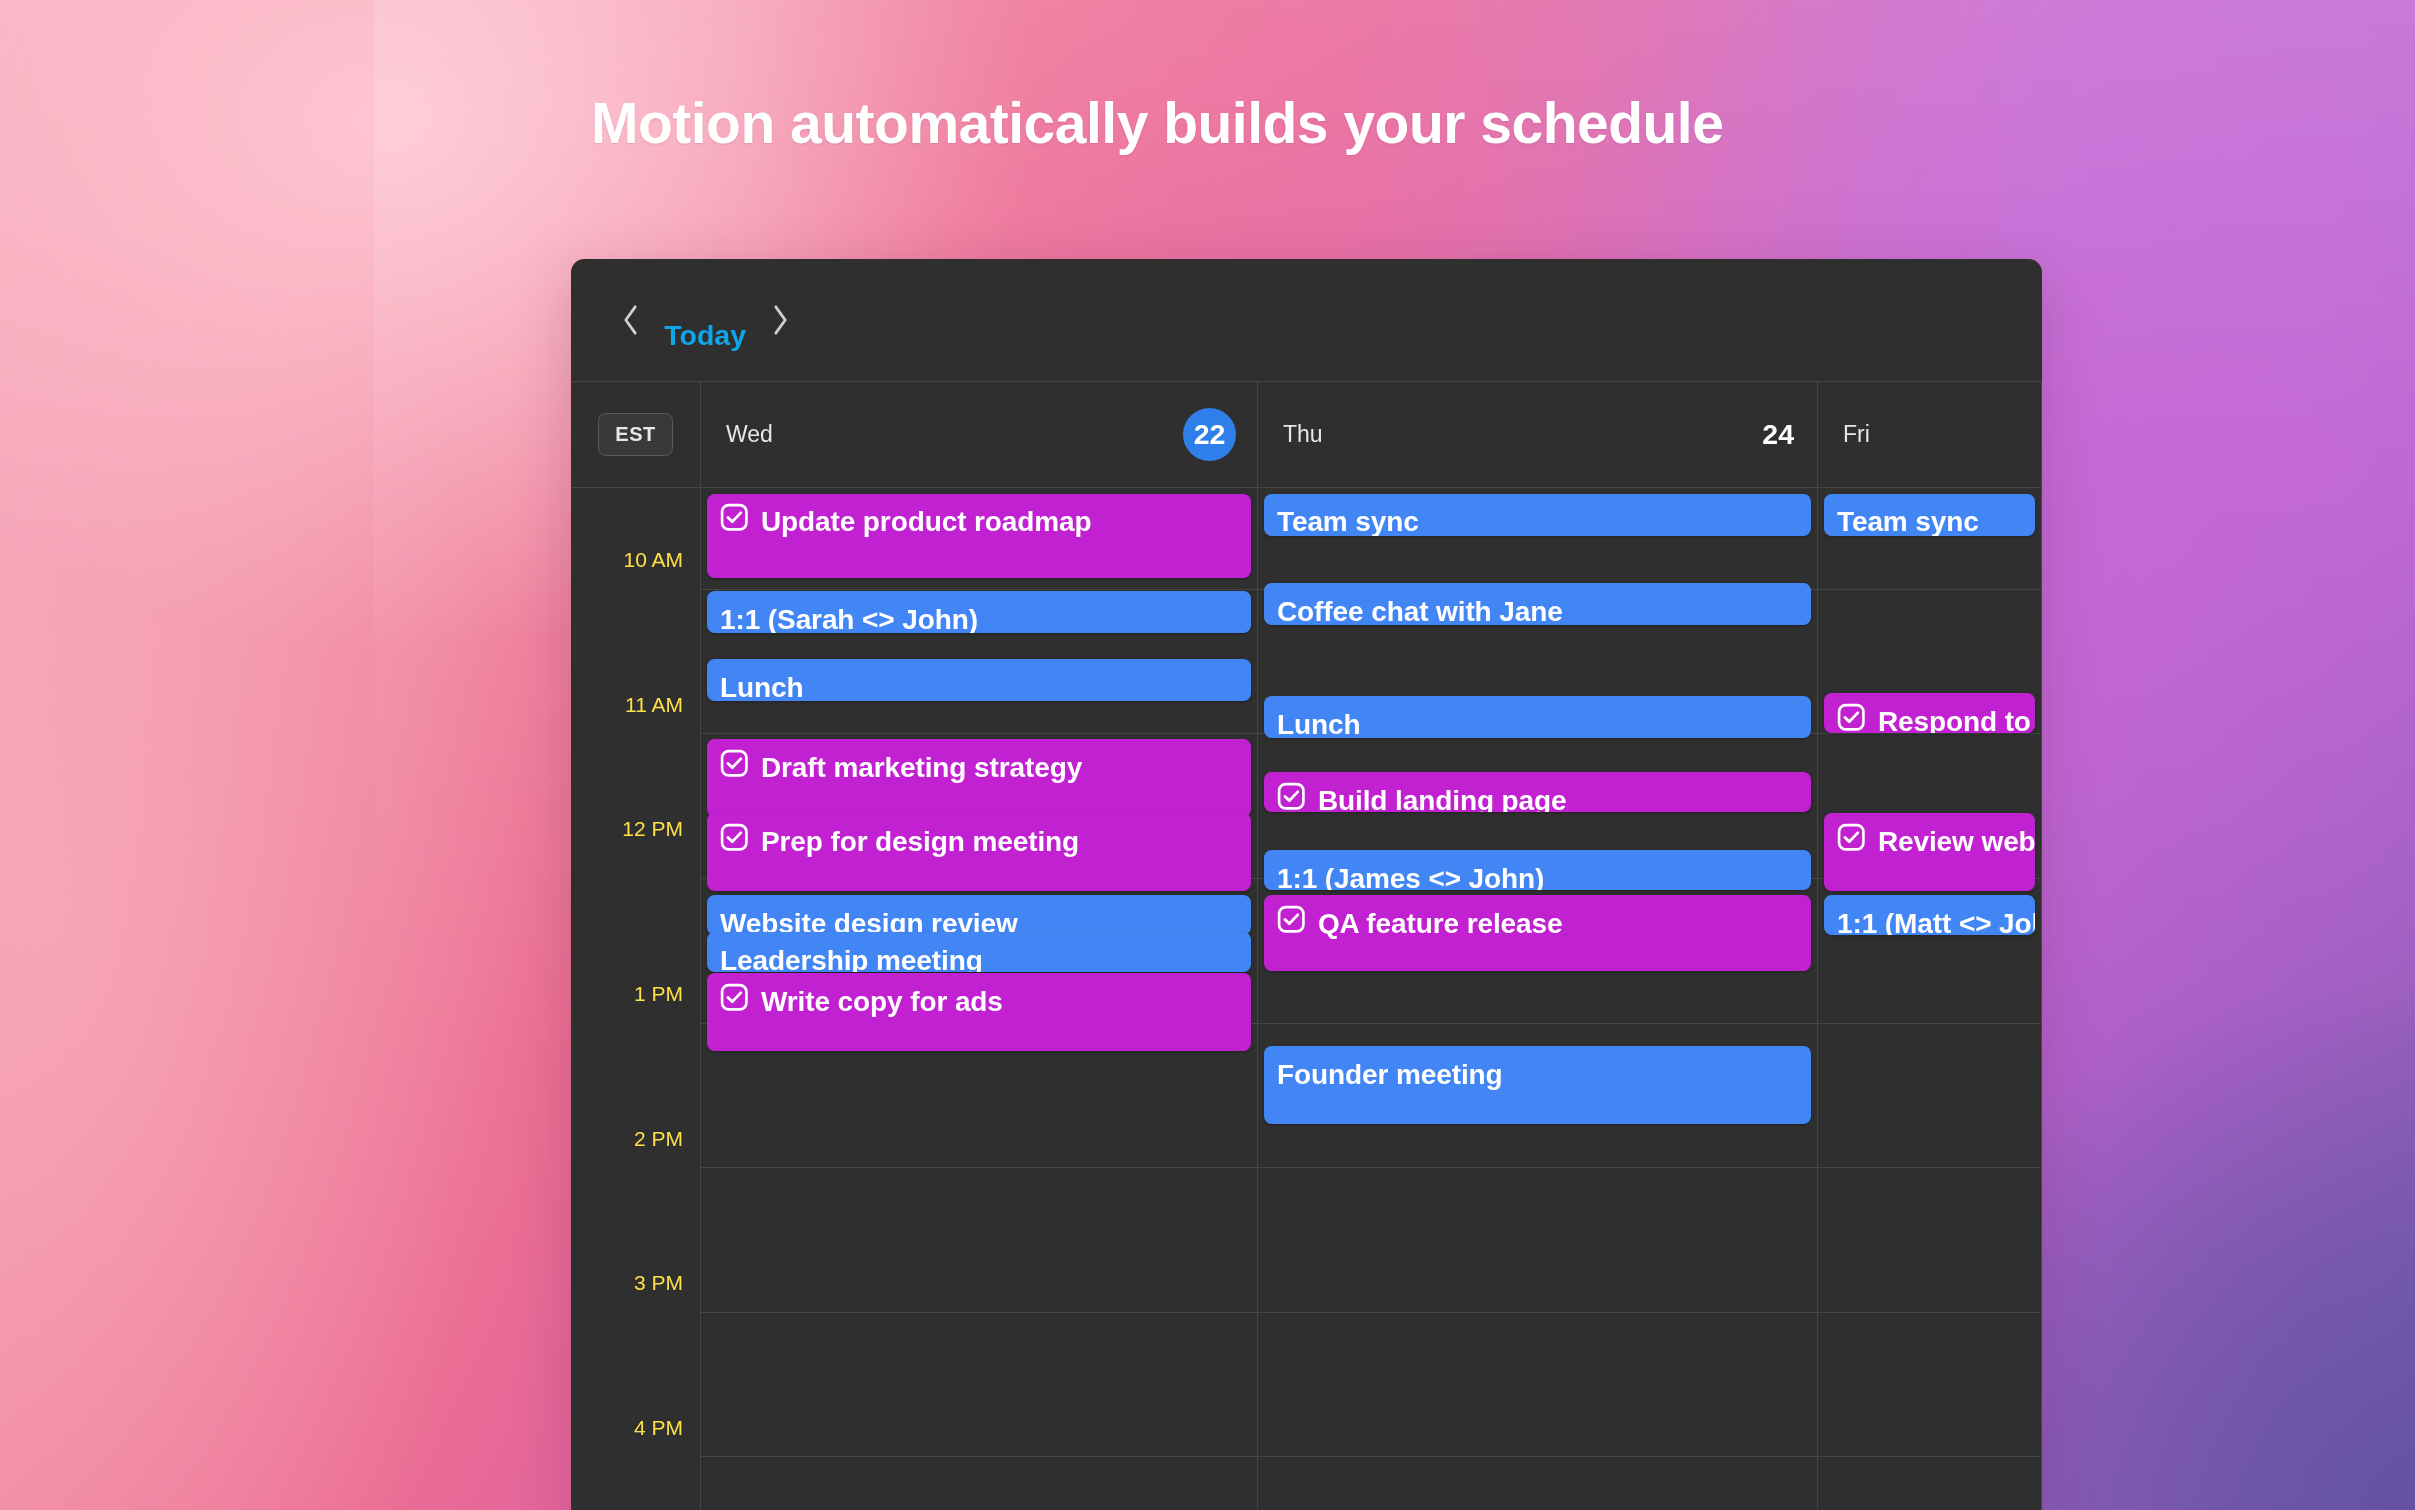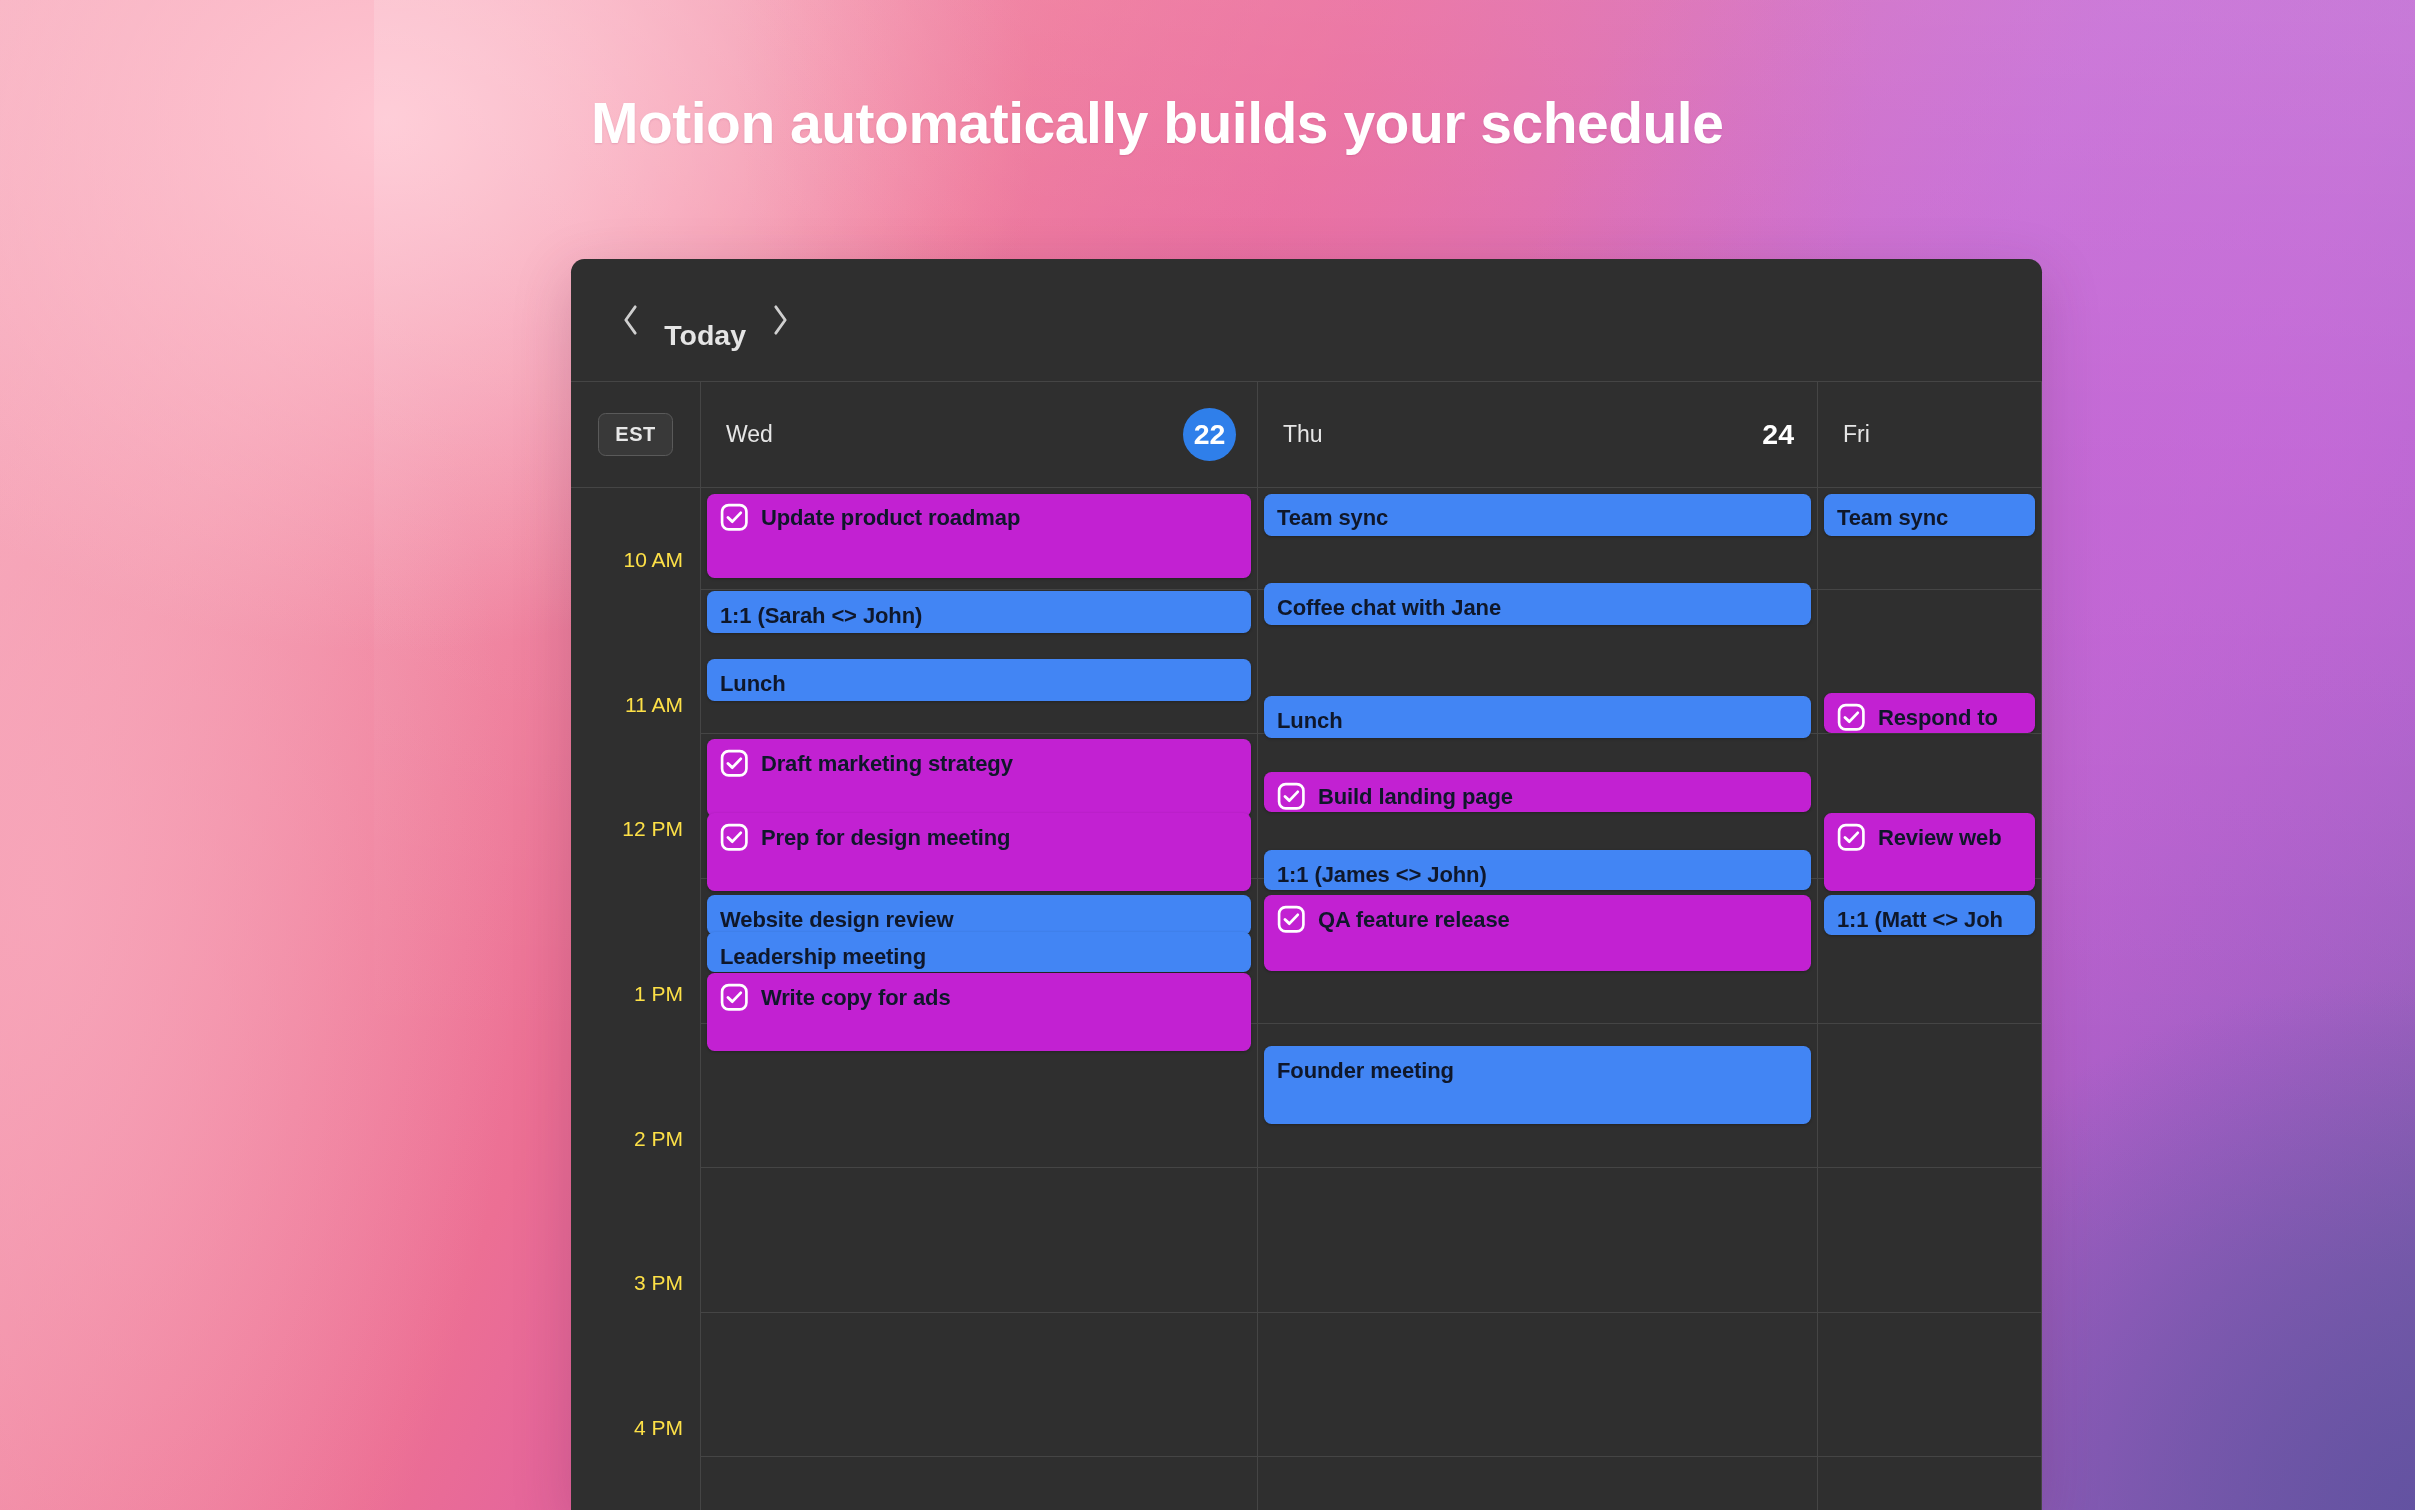--- a/index.html
+++ b/index.html
@@ -82,21 +82,21 @@
     gap:5.7px;
   }
   .nav-chevron {
     width:38px; height:38px;
     display:flex; align-items:center; justify-content:center;
     color:#cfcfcf; cursor:pointer;
     border-radius:5.7px;
   }
   .nav-chevron svg { display:block; }
   #today-label {
-    color:#e5e5e5;
+    color:#0ea5e9;
     font-size:28.5px;
     font-weight:600;
     padding:0 9.5px;
     cursor:pointer;
     white-space:nowrap;
     margin-top:30px;
   }
 
   
   #cal-header {
@@ -184,22 +184,22 @@
     border-radius:7.6px;
     padding:10.5px 13.3px;
     display:flex; align-items:flex-start; gap:12.4px;
     overflow:hidden;
     cursor:pointer;
     box-shadow:0 1px 2.9px rgba(0,0,0,.28);
   }
   .event.task { background:#c221d2; }
   .event.meeting { background:#4285f4; }
   .event .ev-title {
-    color:#0f172a;
-    font-size:22px;
+    color:#ffffff;
+    font-size:28px;
     font-weight:bold;
     line-height:1.25;
     white-space:nowrap;
     letter-spacing:-0.1px;
   }
   .event.meeting .ev-title { font-weight:600; }
   .checkbox-icon {
     flex:none;
     width:28.5px; height:28.5px;
     margin-top:-1px;

